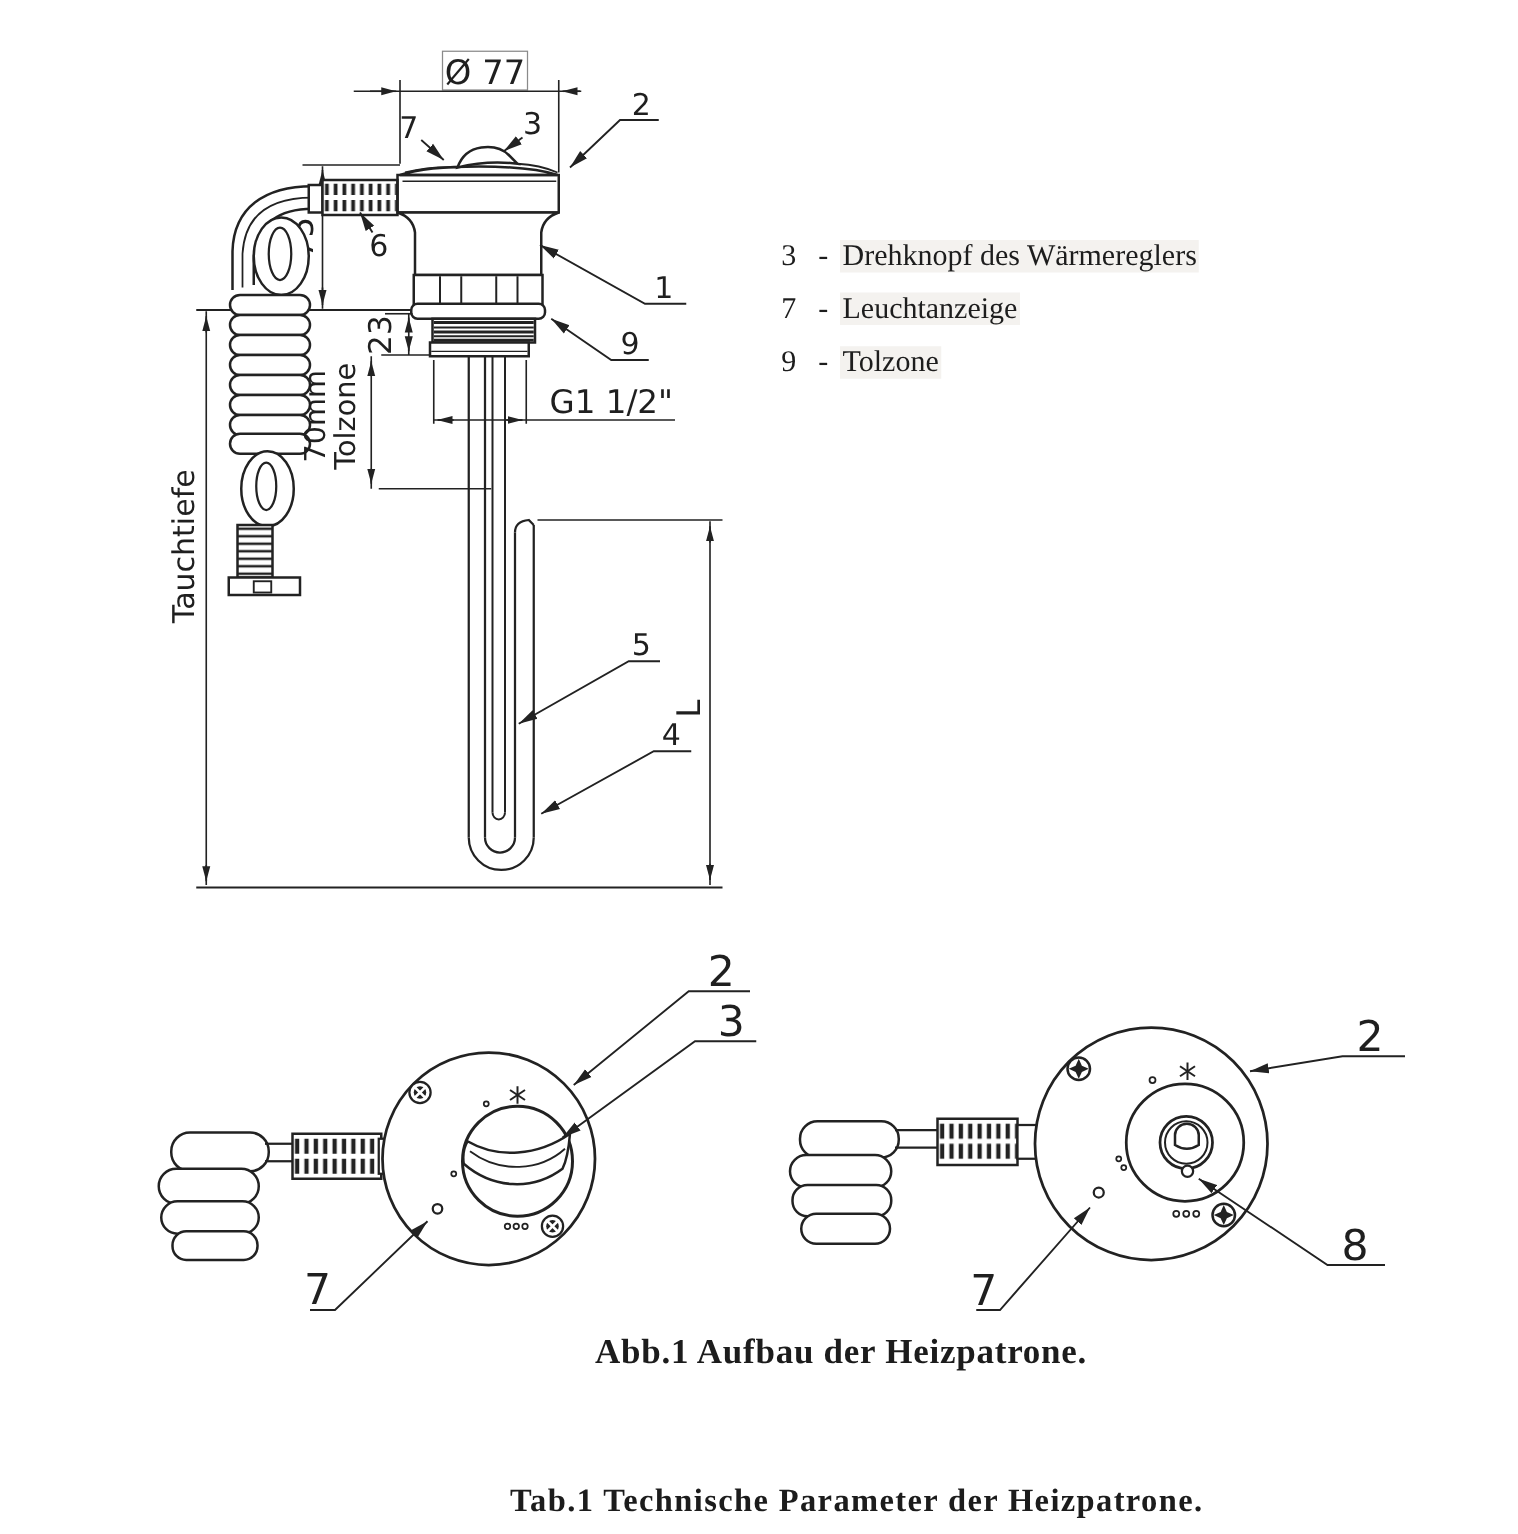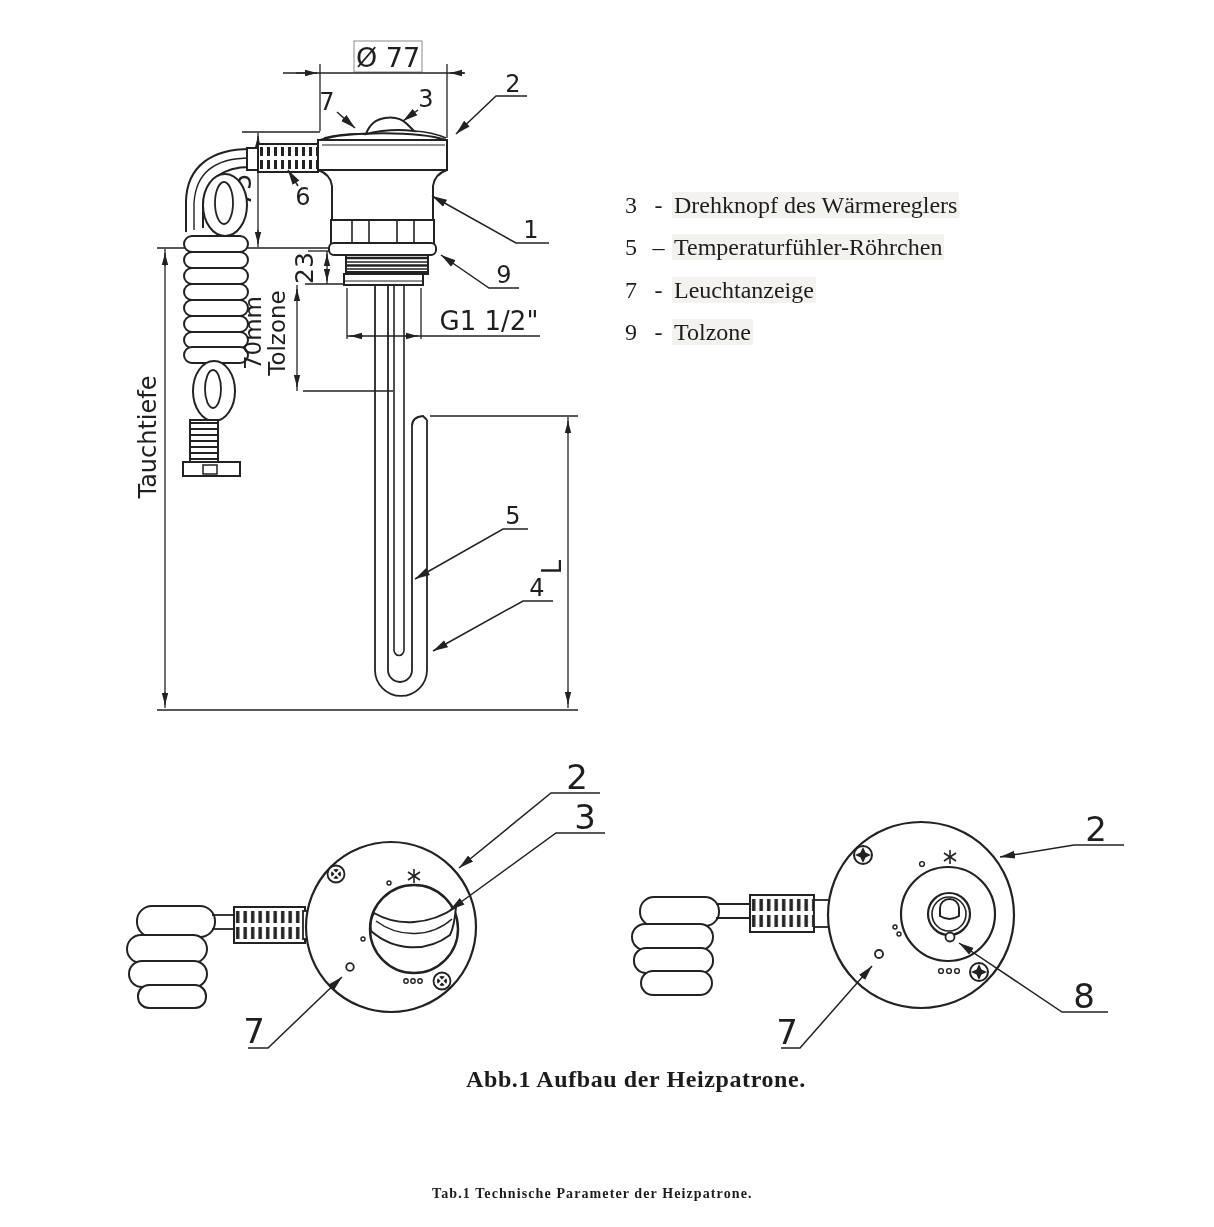--- a/index.html
+++ b/index.html
@@ -15,22 +15,22 @@
   .dimtext{font-family:"DejaVu Sans",sans-serif;fill:#1f1f1f;}
   .callout{font-family:"DejaVu Sans",sans-serif;fill:#1f1f1f;font-size:24px;}
   .callout-lg{font-family:"DejaVu Sans",sans-serif;fill:#1f1f1f;font-size:34px;}
   .leader{stroke:#222;stroke-width:1.5;fill:none;}
   .legend{position:absolute;left:625px;top:184px;width:480px;}
   .legend-row{height:42.4px;line-height:42.4px;font-size:24px;white-space:nowrap;}
   .lnum{display:inline-block;width:20px;}
   .lsep{display:inline-block;width:27px;text-align:center;}
   .llabel{background:#f4f2ef;padding:0 2px;}
   .caption{position:absolute;font-weight:bold;color:#1c1c1c;white-space:nowrap;}
-  #abb-caption{left:466px;top:1066px;font-size:24px;letter-spacing:0.6px;}
-  #tab-caption{left:432px;top:1186px;font-size:14px;letter-spacing:1.1px;text-align:right;}
+  #abb-caption{left:476px;top:1066px;font-size:28px;letter-spacing:0.6px;}
+  #tab-caption{left:408px;top:1186px;font-size:26px;letter-spacing:1.1px;text-align:right;}
 </style>
 </head>
 <body>
 
 <svg id="drawing" width="1214" height="1227" viewBox="0 0 1214 1227" xmlns="http://www.w3.org/2000/svg">
   <defs>
     <marker id="ah" viewBox="0 0 12 8" refX="12" refY="4" markerWidth="12" markerHeight="8" markerUnits="userSpaceOnUse" orient="auto">
         <path d="M0,0.8 L12,4 L0,7.2 Z" fill="#222"></path>
       </marker>
     <marker id="ahL" viewBox="0 0 15 10" refX="15" refY="5" markerWidth="15" markerHeight="10" markerUnits="userSpaceOnUse" orient="auto">
@@ -315,19 +315,18 @@
       <text x="1084" y="1008" text-anchor="middle" class="callout-lg">8</text>
       <path d="M1108,1012 L1062,1012 L959,943" class="leader" stroke-width="1.8" marker-end="url(#ahL)"></path>
       <text x="787" y="1044" text-anchor="middle" class="callout-lg">7</text>
       <path d="M781,1048 L800,1048 L872,966" class="leader" stroke-width="1.8" marker-end="url(#ahL)"></path>
     </g>
   </g>
 </svg>
 
 <div class="legend">
   <div class="legend-row"><span class="lnum">3</span><span class="lsep">-</span><span class="llabel">Drehknopf des Wärmereglers</span></div>
-  <div class="legend-row"><span class="lnum">5</span><span class="lsep">–</span><span class="llabel">Temperaturfühler-Röhrchen</span></div>
   <div class="legend-row"><span class="lnum">7</span><span class="lsep">-</span><span class="llabel">Leuchtanzeige</span></div>
   <div class="legend-row"><span class="lnum">9</span><span class="lsep">-</span><span class="llabel">Tolzone</span></div>
 </div>
 
 <div id="abb-caption" class="caption">Abb.1 Aufbau der Heizpatrone.</div>
 <div id="tab-caption" class="caption">Tab.1 Technische Parameter der Heizpatrone.</div>
 
 </body></html>

